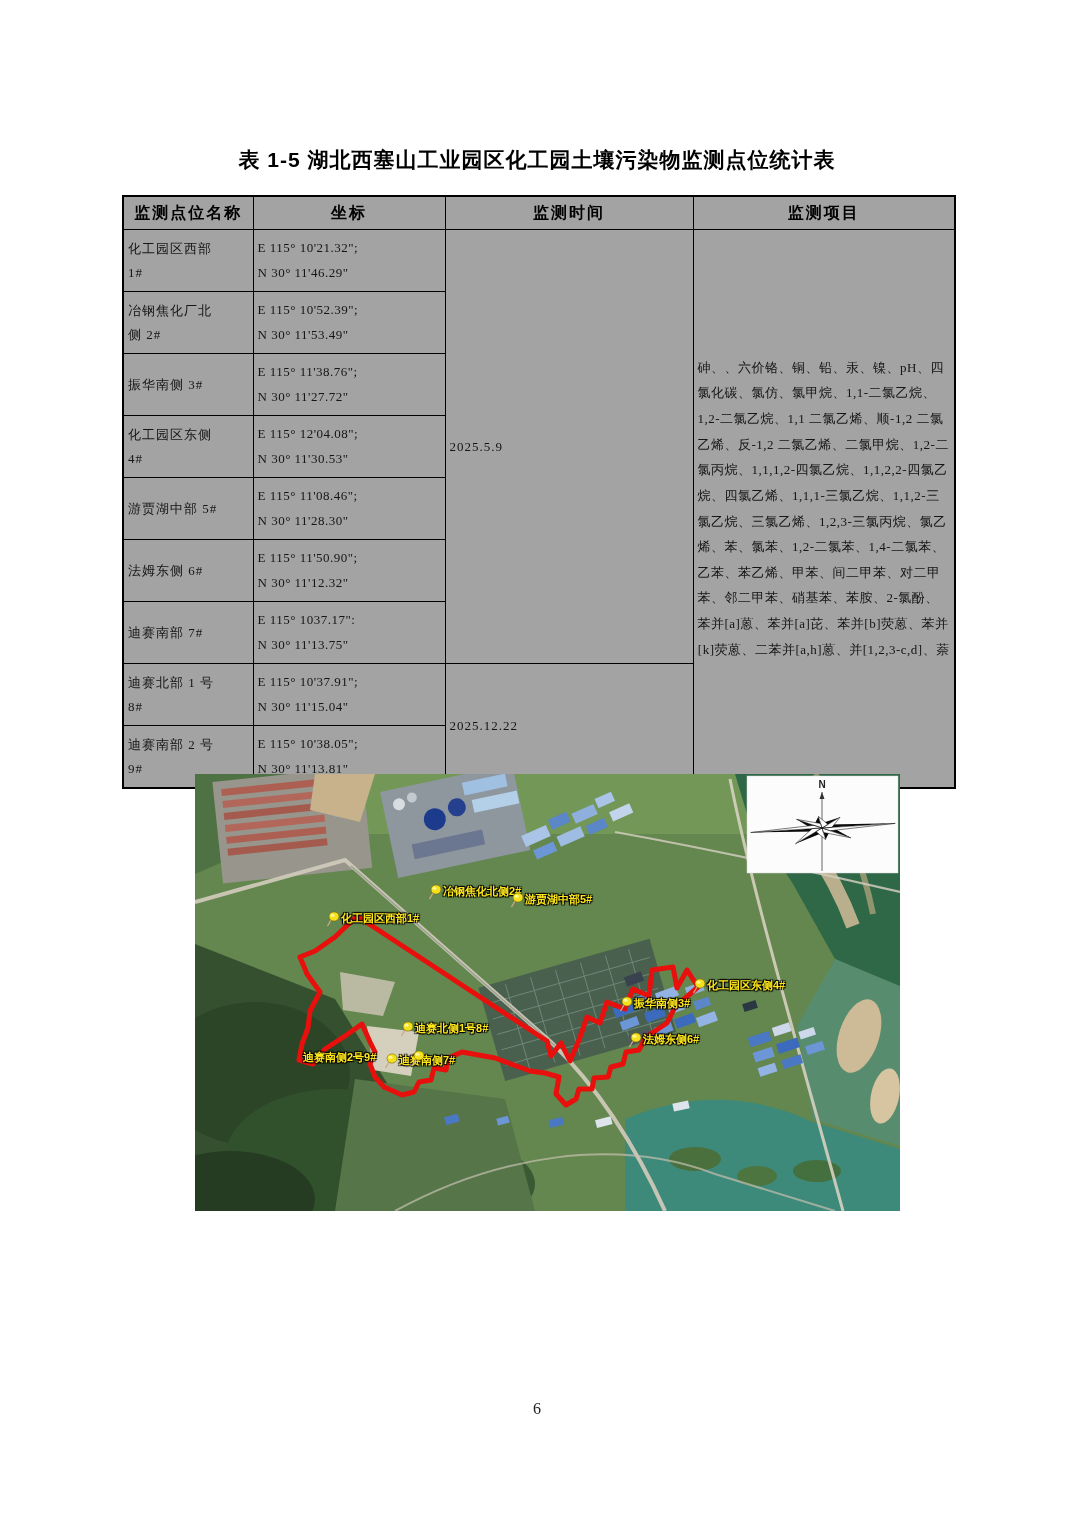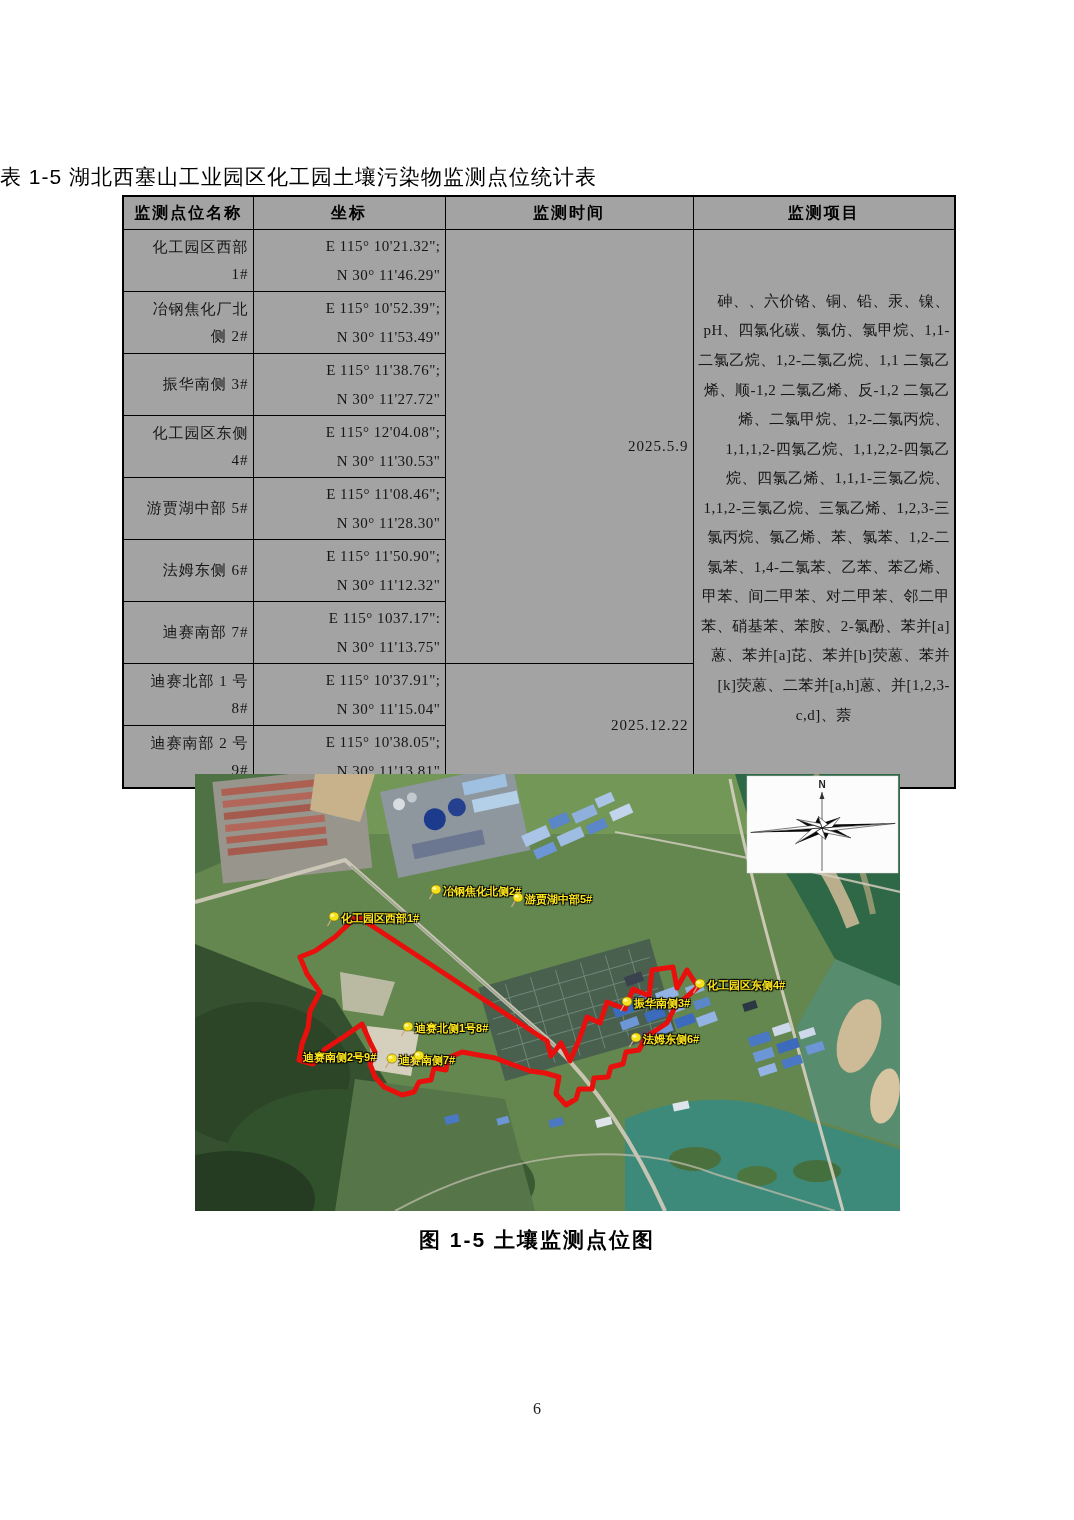--- a/index.html
+++ b/index.html
@@ -2,39 +2,39 @@
 <html><head>
 <meta charset="utf-8">
 <style>
   html,body{margin:0;padding:0;background:#888;}
   .page{
     position:relative;width:1074px;height:1520px;background:#ffffff;
     margin:0 auto;overflow:hidden;
     font-family:"Liberation Serif","DejaVu Serif",serif;color:#111;
   }
   .doc-title{
-    position:absolute;top:163px;left:0;width:100%;
+    position:absolute;top:146px;left:0;width:100%;text-align:center;
     font-family:"Liberation Sans","DejaVu Sans",sans-serif;
-    font-weight:normal;font-size:21px;letter-spacing:1px;color:#000;
+    font-weight:bold;font-size:21px;letter-spacing:1px;color:#000;
   }
   table.data-table{
     position:absolute;left:122px;top:195px;width:832px;
     border-collapse:collapse;table-layout:fixed;background:#a3a3a3;
   }
   table.data-table,
   table.data-table th,
   table.data-table td{border:1px solid #000;}
   table.data-table{border:2px solid #000;}
   table.data-table th{
     height:32px;font-family:"Liberation Sans","DejaVu Sans",sans-serif;
     font-weight:bold;font-size:16px;letter-spacing:2px;color:#000;
     text-align:center;vertical-align:middle;padding:0;
   }
   table.data-table td{
-    font-size:15px;text-align:right;vertical-align:middle;
+    font-size:13px;text-align:left;vertical-align:middle;
     padding:2px 4px;color:#151515;
   }
   td.cell-name{height:57px;line-height:1.8;white-space:pre-line;letter-spacing:1px;}
   td.cell-coord{white-space:pre-line;line-height:1.9;letter-spacing:0.5px;}
   td.cell-time{font-size:16px;letter-spacing:1px;}
   td.cell-items{
     font-size:15.5px;line-height:1.97;letter-spacing:0.5px;
     text-align:justify;text-align-last:center;padding:4px 7px;
   }
   .map{
@@ -360,16 +360,15 @@
     <div class="map-label pin-left" style="left:108px;top:276px">
       <svg class="pin" width="14" height="16" viewBox="0 0 14 16">
           <path d="M5 9 L1.5 15" stroke="#caa88a" stroke-width="1.3"></path>
           <ellipse cx="8" cy="5.5" rx="5" ry="4.6" fill="#f5e11b" stroke="#7a6a00" stroke-width="0.6"></ellipse>
           <ellipse cx="6.5" cy="4.3" rx="2" ry="1.5" fill="#fff7a0"></ellipse>
         </svg>
       <span>迪赛南侧2号9#</span>
     </div>
   </div>
 
-  <div class="map-caption">图 1-5 土壤监测点位图</div>
 
   <div class="page-number">6</div>
 </div>
 
 </body></html>

